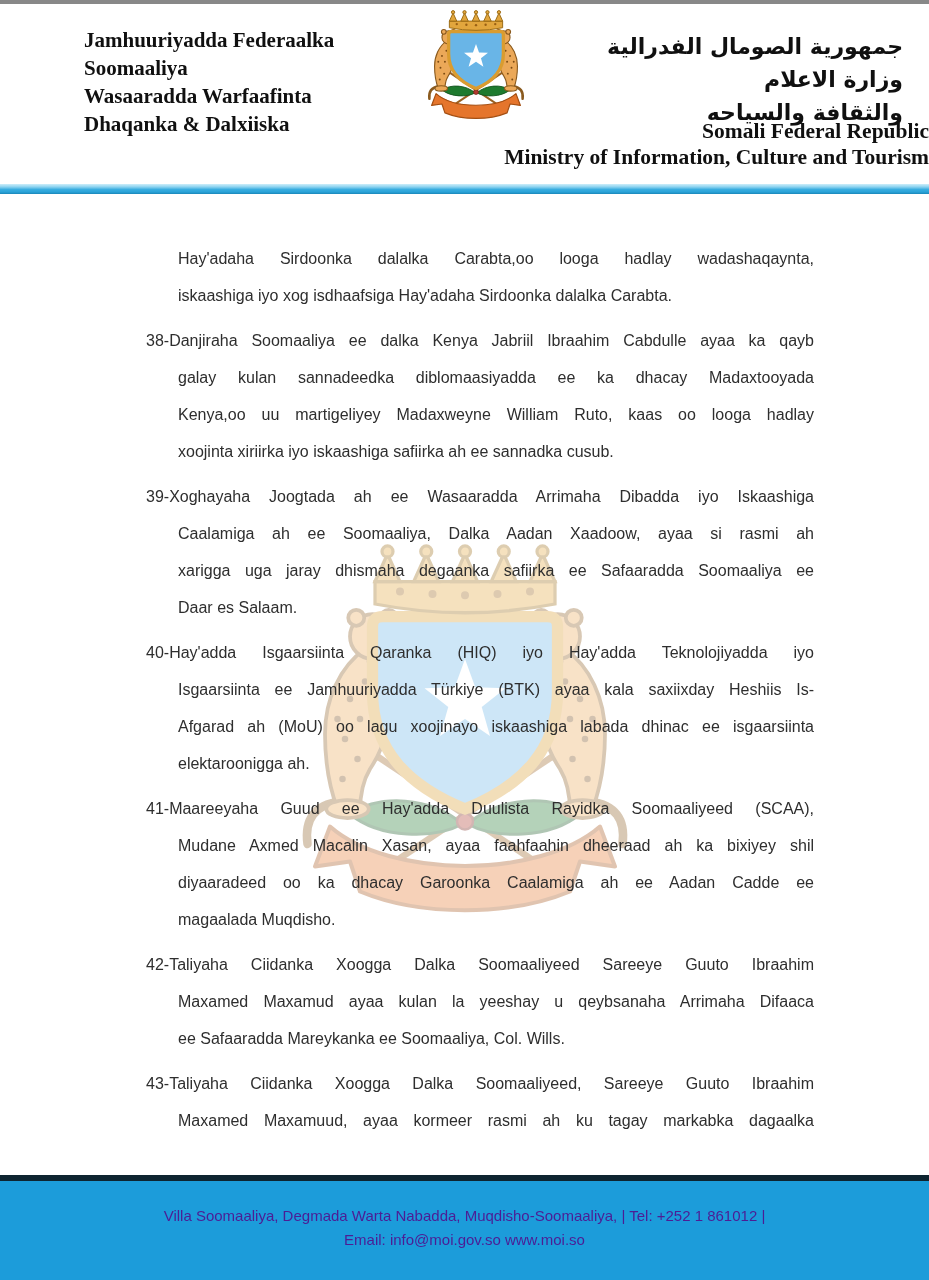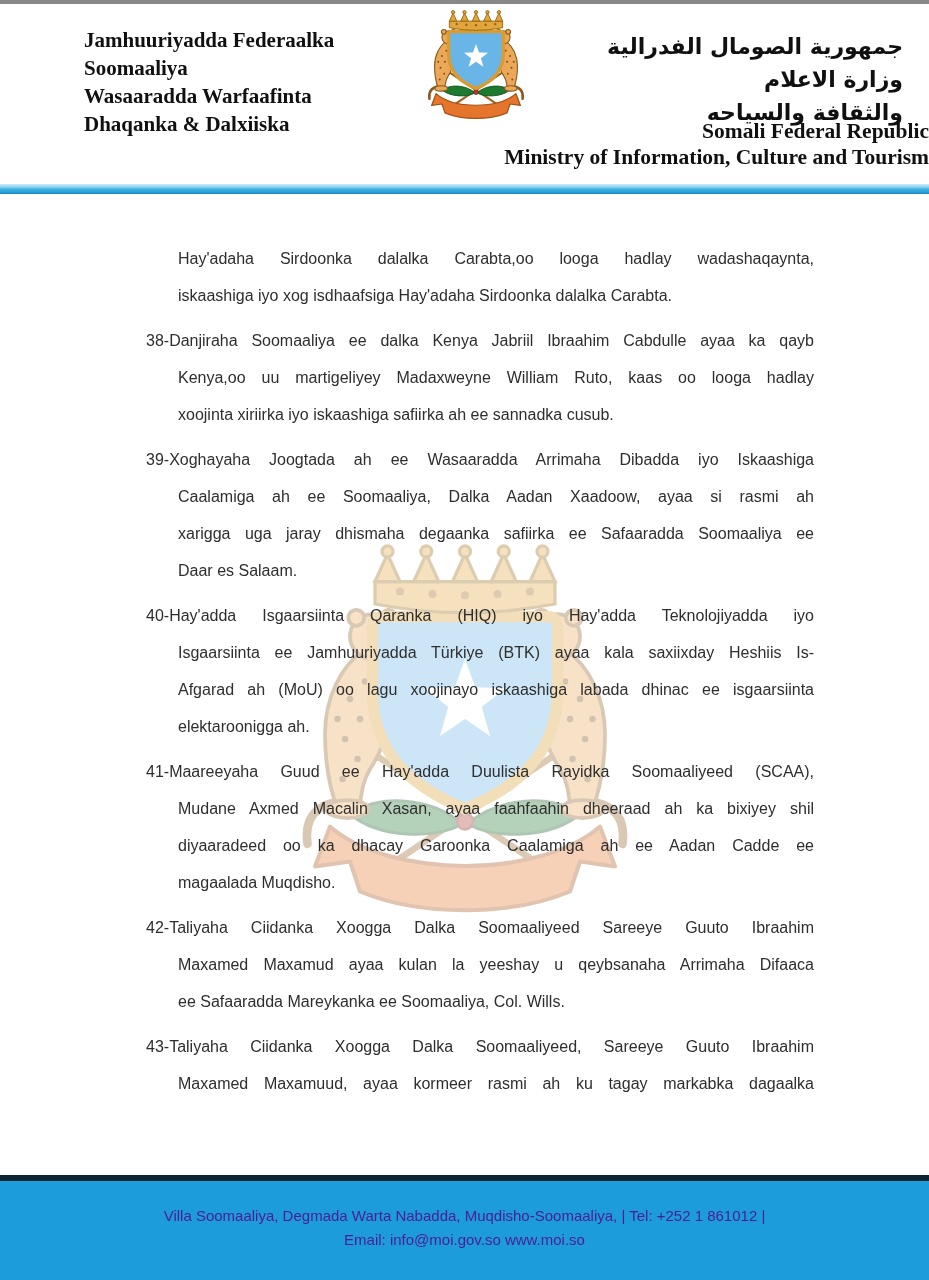--- a/index.html
+++ b/index.html
@@ -155,20 +155,21 @@
     <use href="#coat"></use>
   </svg>
 
   <div class="doc-body">
       <div class="para">
         <div class="line cont">Hay'adaha Sirdoonka dalalka Carabta,oo  looga hadlay wadashaqaynta,</div>
         <div class="line cont endleft">iskaashiga iyo xog isdhaafsiga Hay'adaha Sirdoonka dalalka Carabta.</div>
       </div>
       <div class="para">
         <div class="line">38-Danjiraha Soomaaliya ee dalka Kenya Jabriil Ibraahim Cabdulle ayaa ka qayb</div>
+        <div class="line cont">galay kulan sannadeedka diblomaasiyadda ee ka dhacay Madaxtooyada</div>
         <div class="line cont">Kenya,oo uu  martigeliyey  Madaxweyne William Ruto, kaas oo  looga hadlay</div>
         <div class="line cont endleft">xoojinta xiriirka iyo iskaashiga safiirka ah ee sannadka cusub.</div>
       </div>
       <div class="para">
         <div class="line">39-Xoghayaha Joogtada ah ee Wasaaradda Arrimaha Dibadda iyo Iskaashiga</div>
         <div class="line cont">Caalamiga ah ee Soomaaliya, Dalka Aadan Xaadoow, ayaa si rasmi ah</div>
         <div class="line cont">xarigga uga jaray dhismaha degaanka safiirka ee Safaaradda Soomaaliya ee</div>
         <div class="line cont endleft">Daar es Salaam.</div>
       </div>
       <div class="para">

